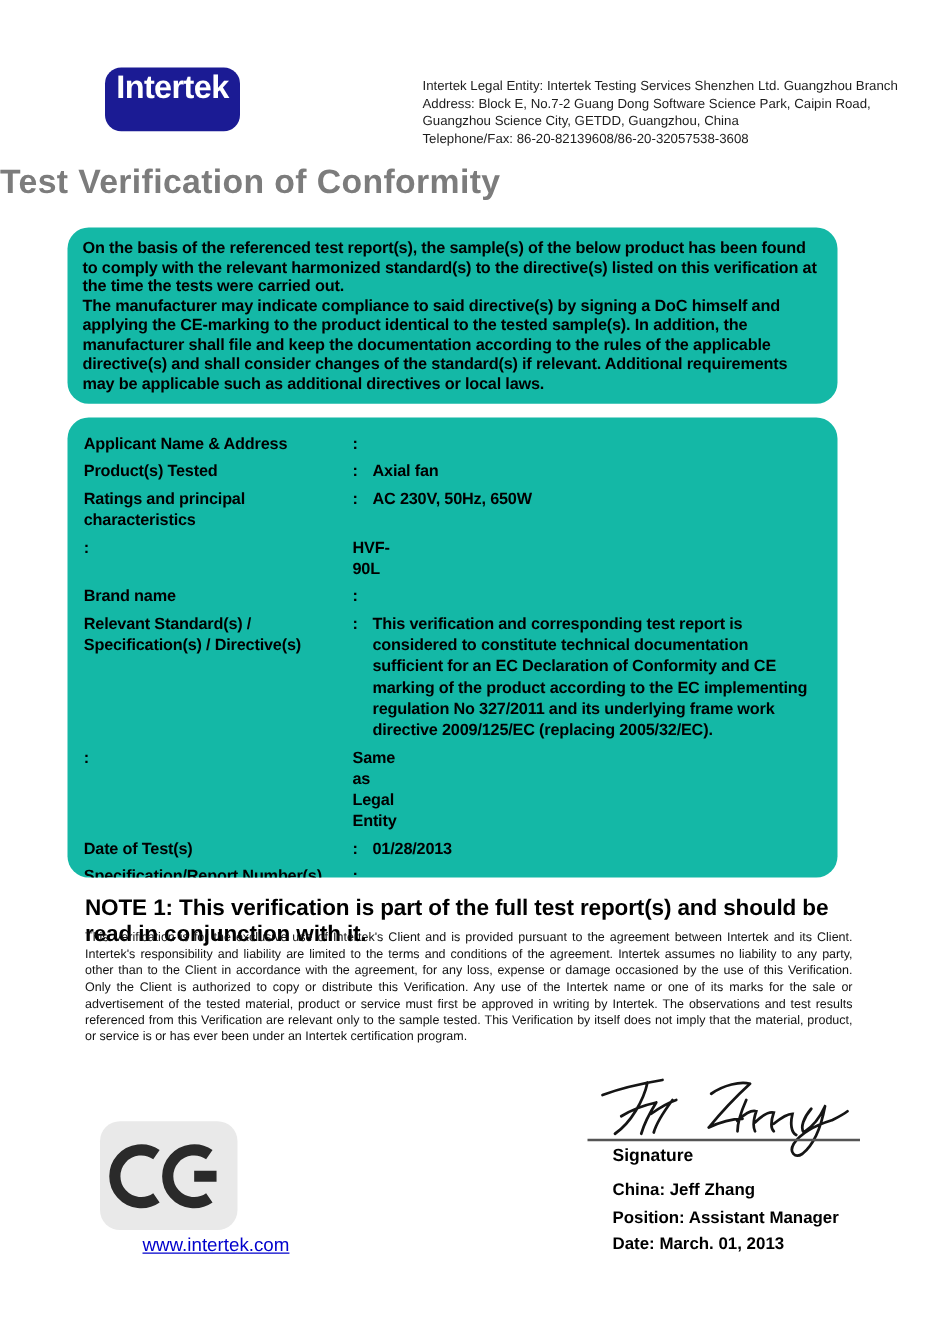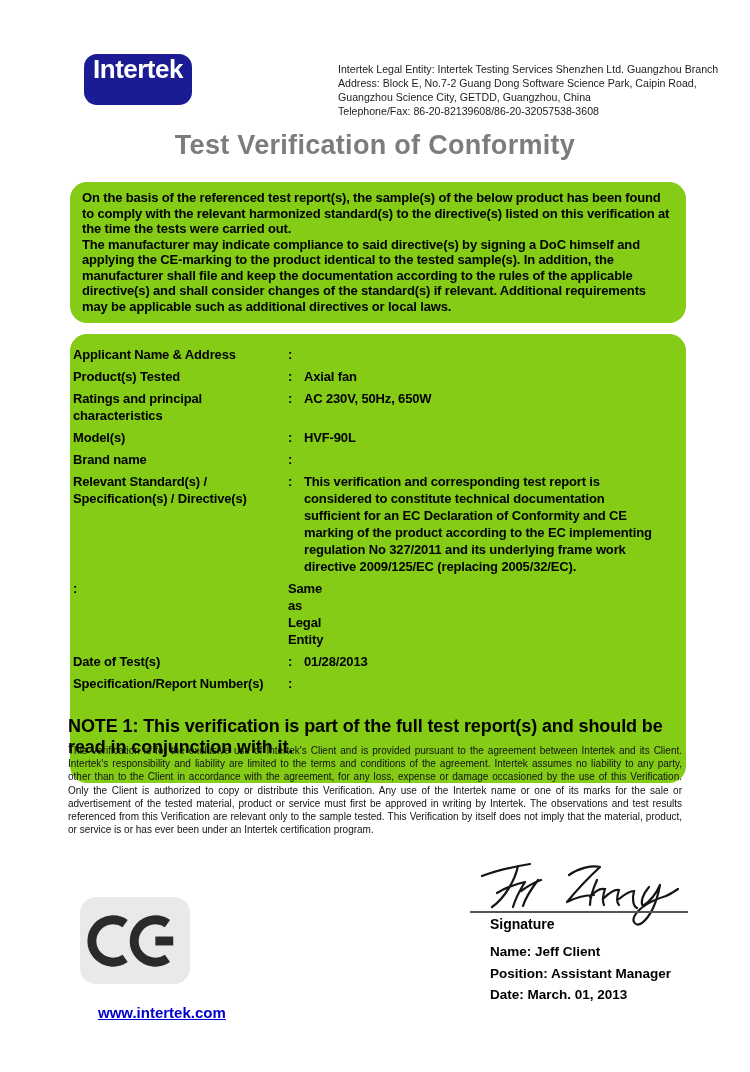--- a/index.html
+++ b/index.html
@@ -23,35 +23,35 @@
     color:#ffffff; font-weight:bold; font-size:26px; letter-spacing:-0.5px;
   }
   .legal {
     position:absolute; left:338px; top:62px; width:392px;
     font-size:10.6px; line-height:14px; color:#1c1c1c;
   }
 
   
   .title {
     position:absolute; left:0; top:130px; width:100%;
-    margin:0; text-align:center;
+    margin:0; text-align:left;
     font-size:27px; font-weight:bold; color:#7c7c7c; letter-spacing:0.3px;
   }
 
   
   .gbox {
-    position:absolute; left:70px; width:616px;
-    background:#84cc16; border-radius:17px; box-sizing:border-box;
+    position:absolute; left:54px; width:616px;
+    background:#14b8a6; border-radius:17px; box-sizing:border-box;
   }
   .box1 { top:182px; padding:8px 12px 9px 12px; }
   .box1 p {
     margin:0; font-weight:bold; font-size:13px; line-height:15.5px;
     letter-spacing:-0.15px; white-space:pre-line;
   }
-  .box2 { top:334px; height:449px; padding:12px 10px 10px 3px; overflow:hidden; }
+  .box2 { top:334px; height:368px; padding:12px 10px 10px 13px; overflow:hidden; }
 
   .drow {
     display:grid; grid-template-columns:215px 16px 1fr;
     margin-bottom:5px;
     font-weight:bold; font-size:13px; line-height:17px;
   }
   .drow .lbl, .drow .val { white-space:pre-line; letter-spacing:-0.15px; }
   .drow .sep { text-align:left; }
 
   
@@ -80,23 +80,23 @@
   }
 
   
   .ce-box {
     position:absolute; left:80px; top:897px;
     width:110px; height:87px;
     background:#e9e9e9; border-radius:16px;
     display:flex; align-items:center; justify-content:center;
   }
   .weblink {
-    position:absolute; left:98px; top:988px;
-    font-weight:bold; font-size:15px;
-    color:#0000cc; text-decoration:underline; cursor:pointer;margin-top:16px;
+    position:absolute; left:114px; top:988px;
+    font-weight:normal; font-size:15px;
+    color:#0000cc; text-decoration:underline; cursor:pointer;
   }
 </style>
 </head>
 <body>
 
 <div class="page">
 
   <div class="logo">
     <span class="logo-text">Intertek</span>
   </div>
@@ -125,21 +125,20 @@
       <div class="sep">:</div>
       <div class="val">Axial fan</div>
     </div>
     <div class="drow">
       <div class="lbl">Ratings and principal
 characteristics</div>
       <div class="sep">:</div>
       <div class="val">AC 230V, 50Hz, 650W</div>
     </div>
     <div class="drow">
-      <div class="lbl">Model(s)</div>
       <div class="sep">:</div>
       <div class="val">HVF-90L</div>
     </div>
     <div class="drow">
       <div class="lbl">Brand name</div>
       <div class="sep">:</div>
     </div>
     <div class="drow">
       <div class="lbl">Relevant Standard(s) /
 Specification(s) / Directive(s)</div>
@@ -171,21 +170,21 @@
 
   <svg class="sig-svg" width="215" height="75" viewBox="0 0 215 75">
     <g fill="none" stroke="#151515" stroke-width="2.2" stroke-linecap="round">
       <path d="M58,8 C46,10 26,14 10,20 M46,10 C43,24 33,42 20,51 M25,37 C33,32 44,28 53,26 M53,26 C48,34 43,44 41,51 M66,24 C60,32 53,43 51,50 M49,35 C56,30 63,26 69,24"></path>
       <path d="M97,19 C107,12 120,9 128,11 M128,11 C116,22 104,35 95,46 M95,46 C105,41 114,39 122,39 M125,24 C121,33 118,42 118,49 M118,41 C123,35 129,32 133,33 C131,39 130,45 132,49 M132,42 C137,37 143,33 147,34 C145,40 144,46 147,49 M147,43 C153,38 158,35 162,35 C160,43 161,50 165,52 M177,31 C171,38 168,46 171,50 C177,46 184,38 188,29 M188,29 C185,45 180,59 170,67 C164,71 159,66 163,59 C169,50 181,44 194,40 M194,40 C198,38 202,36 206,33"></path>
     </g>
   </svg>
   <div class="sig-line"></div>
   <div class="sig-label">Signature</div>
   <div class="sig-info">
-    <div>Name: Jeff Client</div>
+    <div>China: Jeff Zhang</div>
     <div>Position: Assistant Manager</div>
     <div>Date: March. 01, 2013</div>
   </div>
 
   <div class="ce-box">
     <svg width="96" height="64" viewBox="0 0 118 78" role="img" aria-label="CE">
       <g fill="none" stroke="#2a2a2a" stroke-width="11">
         <path d="M46.9,17.7 A26,26 0 1 0 46.9,60.3"></path>
         <path d="M98.9,17.7 A26,26 0 1 0 98.9,60.3"></path>
         <path d="M84,39 L106,39"></path>

